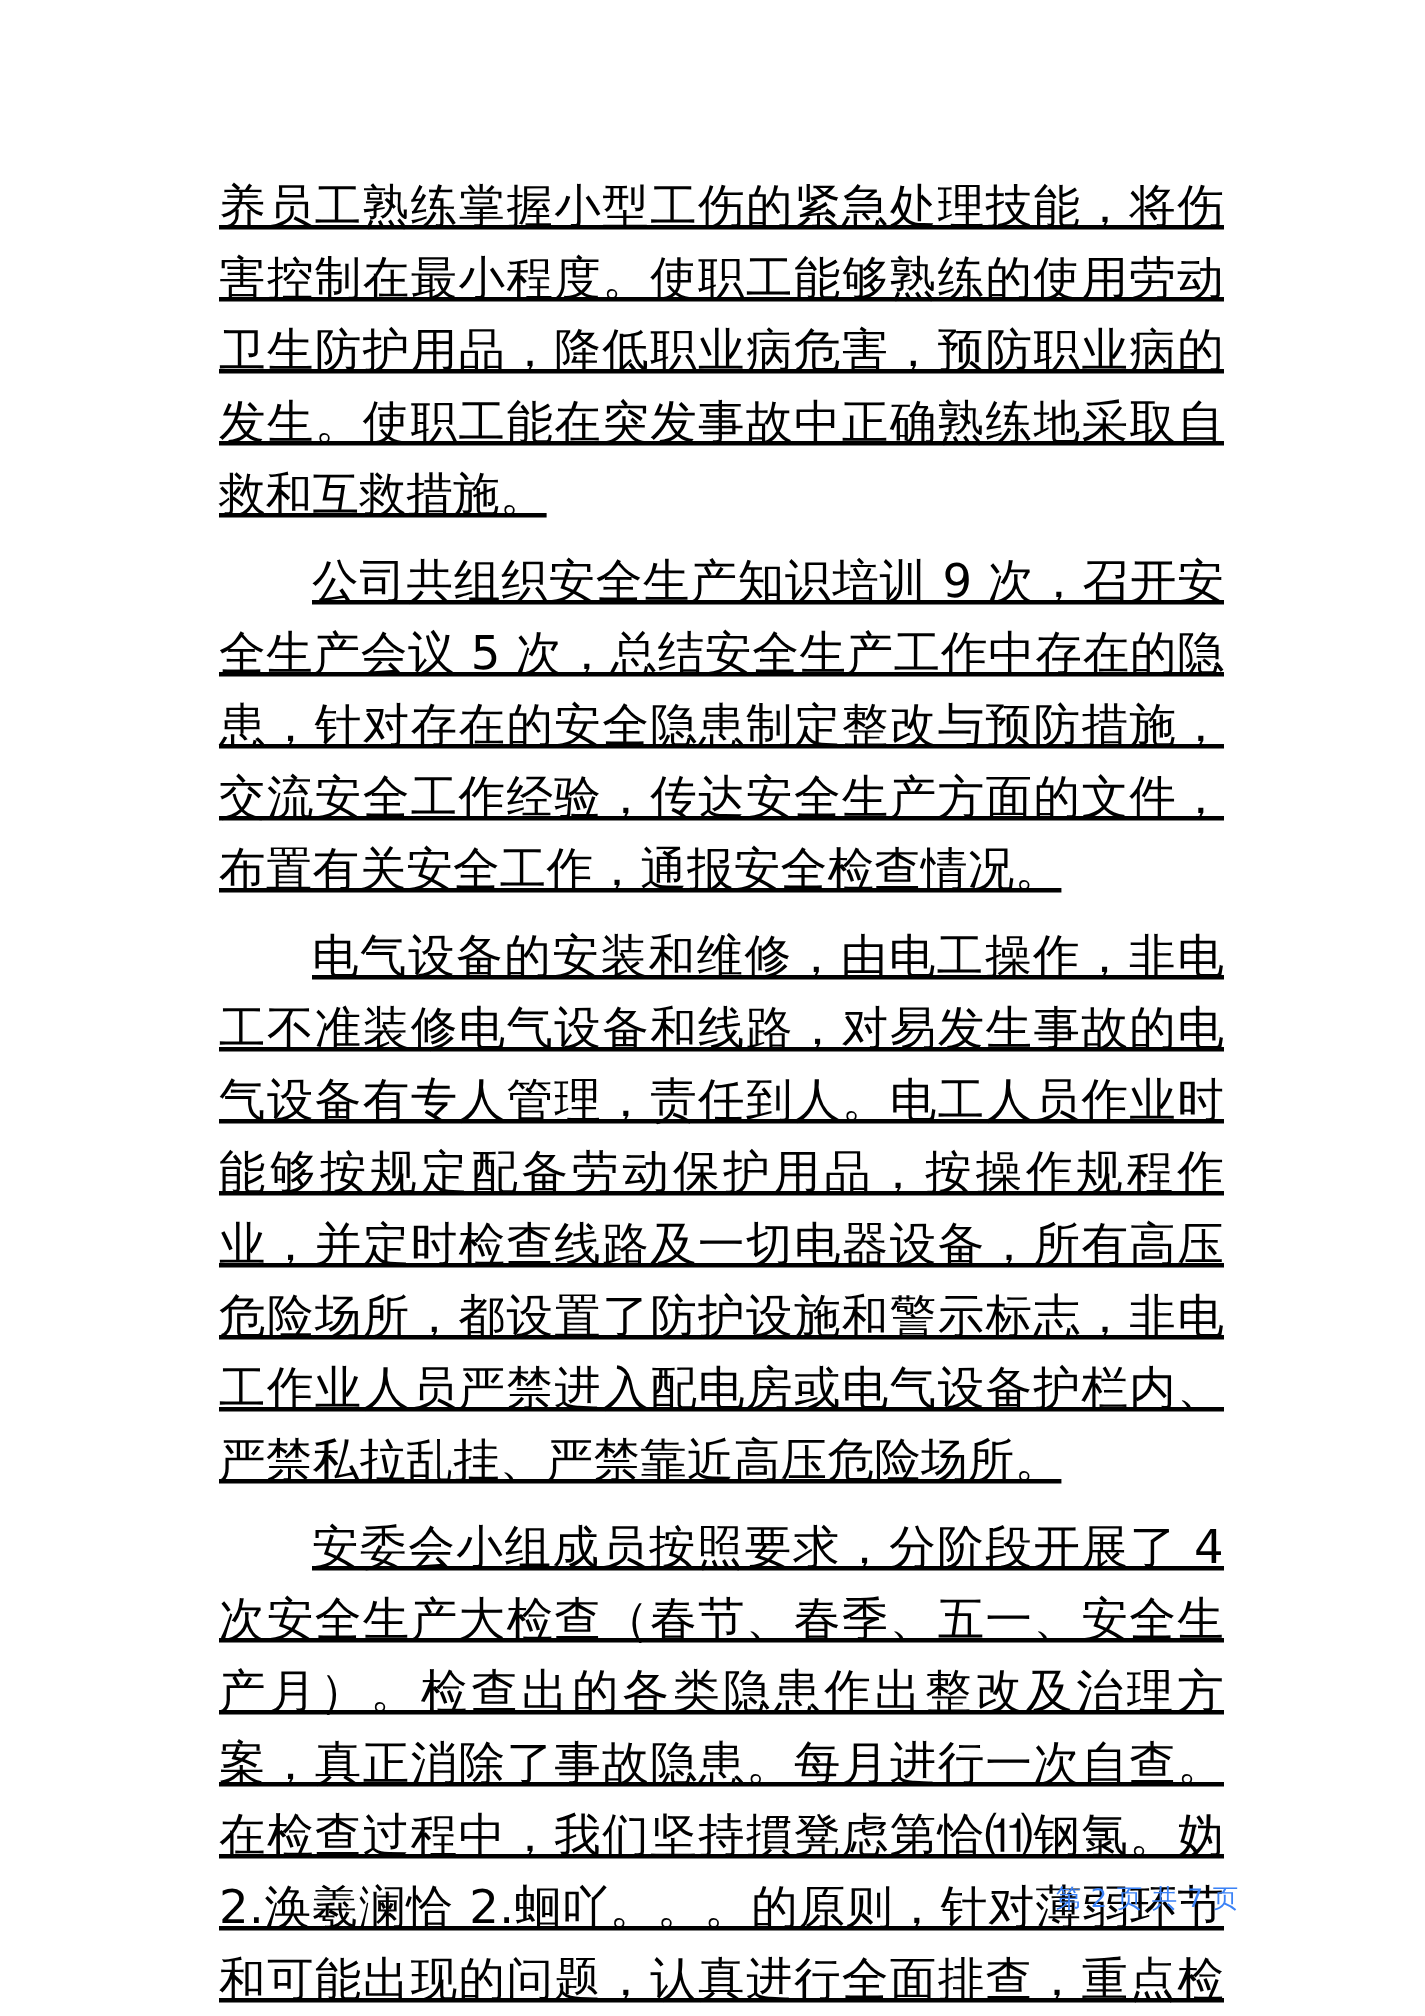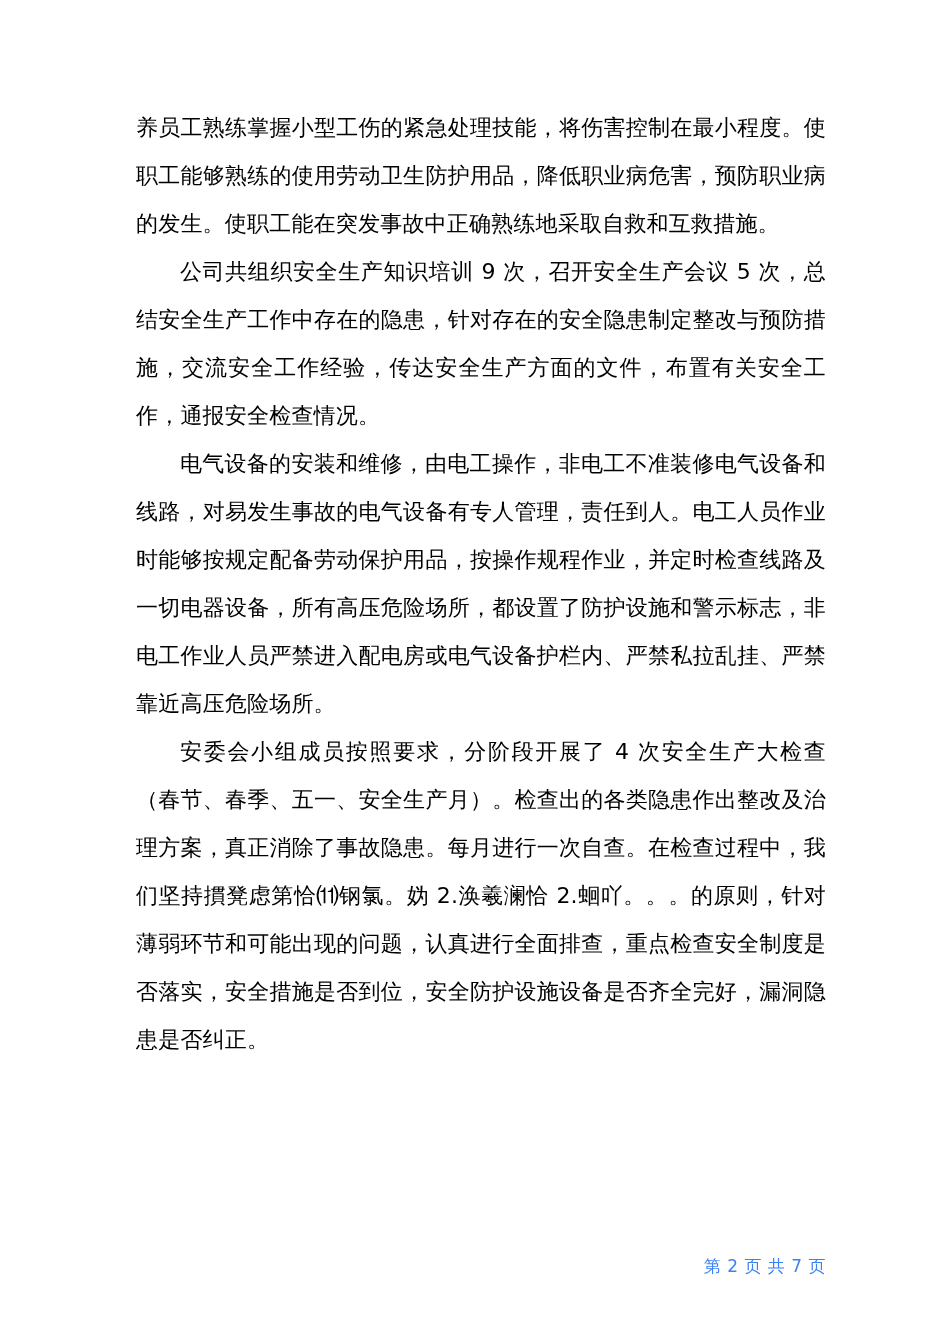--- a/index.html
+++ b/index.html
@@ -24,27 +24,28 @@
     background: #fff;
     box-sizing: border-box;
   }
   .content {
     position: absolute;
     left: 136px;
     top: 104px;
     width: 690px;
   }
   .para {
-    font-size: 22px;
+    font-size: 31px;
     line-height: 48px;
     text-align: justify;
     text-justify: inter-ideograph;
-    margin: 0;
+    margin: 10px;
     letter-spacing: 0.2px;
     font-family: "DejaVu Sans", sans-serif;
+    text-decoration: underline;
   }
   .para.indent {
     text-indent: 2em;
   }
   .footer {
     position: absolute;
     right: 124px;
     bottom: 68px;
     font-size: 17px;
     line-height: 20px;

